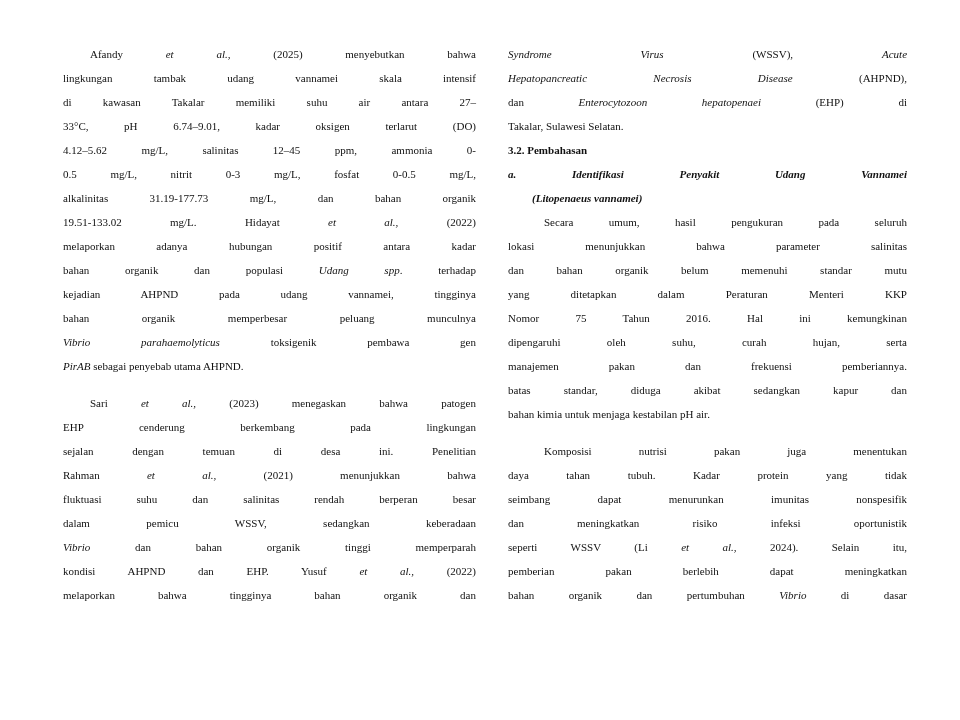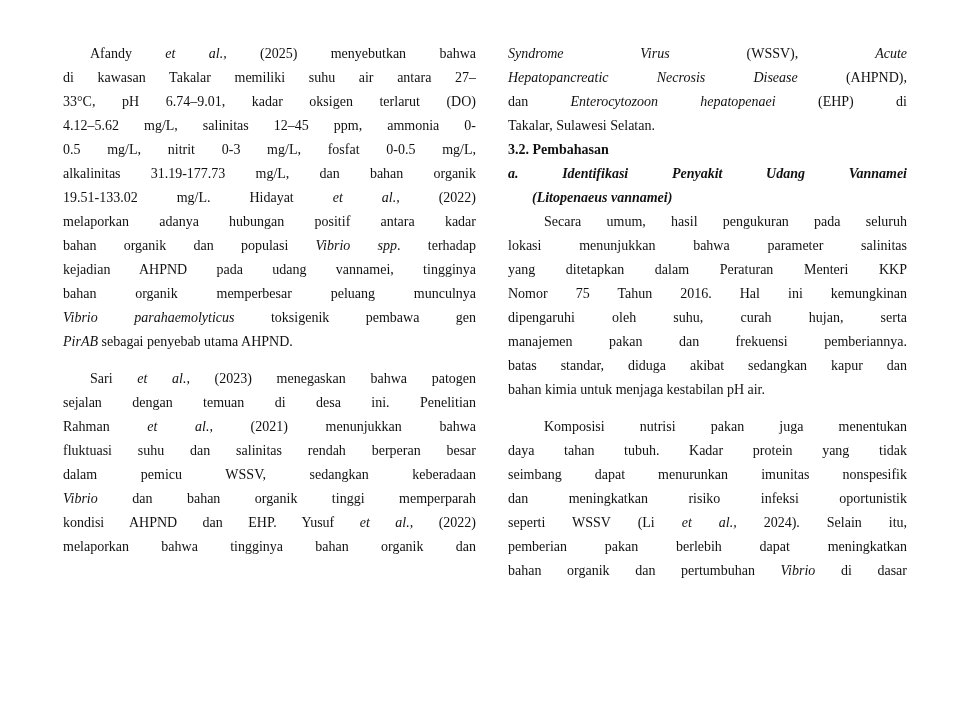--- a/index.html
+++ b/index.html
@@ -1,52 +1,54 @@
 <!DOCTYPE html>
 <html><head>
 <meta charset="utf-8">
 <style>
   html, body { margin: 0; padding: 0; background: #ffffff; }
   body { width: 960px; height: 720px; position: relative; overflow: hidden;
          font-family: "Liberation Serif", "DejaVu Serif", serif; color: #111111; }
   .col { position: absolute; top: 42px; }
   .col-left { left: 63px; width: 413px; }
   .col-right { left: 508px; width: 399px; font-family: Liberation Serif, serif; }
-  .line { height: 24px; line-height: 24px; font-size: 14px; white-space: nowrap;
+  .line { height: 24px; line-height: 24px; font-size: 11px; white-space: nowrap;
           text-align: justify; text-align-last: justify; overflow: visible; }
   .line.last { text-align-last: left; }
   .line.indent { padding-left: 27px; }
   .line.indent-r { padding-left: 36px; }
   .line.sp { margin-top: 13px; }
   .heading { font-weight: bold; text-align-last: left; }
   .subhead { font-weight: bold; font-style: italic; }
   .subhead2 { font-weight: bold; font-style: italic; padding-left: 24px; text-align-last: left; }
   i, em { font-style: italic; }
 </style>
 </head>
 <body>
 
 <div class="col col-left">
   <div>
       <div class="line indent"><span>Afandy </span><i>et al.,</i><span> (2025) menyebutkan bahwa</span></div>
+      <div class="line"><span>lingkungan tambak udang vannamei skala intensif</span></div>
       <div class="line"><span>di kawasan Takalar memiliki  suhu air antara 27–</span></div>
       <div class="line"><span>33°C, pH 6.74–9.01, kadar oksigen terlarut (DO)</span></div>
       <div class="line"><span>4.12–5.62 mg/L, salinitas 12–45 ppm, ammonia 0-</span></div>
       <div class="line"><span>0.5 mg/L, nitrit 0-3 mg/L, fosfat 0-0.5 mg/L,</span></div>
       <div class="line"><span>alkalinitas 31.19-177.73 mg/L, dan bahan organik</span></div>
       <div class="line"><span>19.51-133.02 mg/L. Hidayat </span><i>et al.,</i><span> (2022)</span></div>
       <div class="line"><span>melaporkan adanya hubungan positif antara kadar</span></div>
-      <div class="line"><span>bahan organik dan populasi </span><i>Vibrio spp</i><span>. terhadap</span></div>
+      <div class="line"><span>bahan organik dan populasi </span><i>Udang spp</i><span>. terhadap</span></div>
       <div class="line"><span>kejadian AHPND pada udang vannamei, tingginya</span></div>
       <div class="line"><span>bahan organik memperbesar peluang munculnya</span></div>
       <div class="line"><i>Vibrio parahaemolyticus</i><span> toksigenik pembawa gen</span></div>
       <div class="line last"><i>PirAB</i><span> sebagai penyebab utama AHPND.</span></div>
     </div>
   <div>
       <div class="line indent sp"><span>Sari </span><i>et al.,</i><span> (2023) menegaskan bahwa patogen</span></div>
+      <div class="line"><span>EHP cenderung berkembang pada lingkungan</span></div>
       <div class="line"><span>sejalan dengan temuan di desa ini. Penelitian</span></div>
       <div class="line"><span>Rahman </span><i>et al.,</i><span> (2021) menunjukkan bahwa</span></div>
       <div class="line"><span>fluktuasi suhu dan salinitas rendah berperan besar</span></div>
       <div class="line"><span>dalam pemicu WSSV, sedangkan keberadaan</span></div>
       <div class="line"><i>Vibrio</i><span> dan bahan organik tinggi memperparah</span></div>
       <div class="line"><span>kondisi AHPND dan EHP. Yusuf </span><i>et al.,</i><span> (2022)</span></div>
       <div class="line"><span>melaporkan bahwa tingginya bahan organik dan</span></div>
     </div>
 </div>
 
@@ -56,20 +58,21 @@
       <div class="line"><i>Hepatopancreatic Necrosis Disease</i><span> (AHPND),</span></div>
       <div class="line"><span>dan </span><i>Enterocytozoon hepatopenaei</i><span> (EHP) di</span></div>
       <div class="line last"><span>Takalar, Sulawesi Selatan.</span></div>
     </div>
   <div class="line heading">3.2. Pembahasan</div>
   <div class="line subhead">a. Identifikasi Penyakit Udang Vannamei</div>
   <div class="line subhead2">(Litopenaeus vannamei)</div>
   <div>
       <div class="line indent-r"><span>Secara umum, hasil pengukuran pada seluruh</span></div>
       <div class="line"><span>lokasi menunjukkan bahwa parameter salinitas</span></div>
+      <div class="line"><span>dan bahan organik belum memenuhi standar mutu</span></div>
       <div class="line"><span>yang ditetapkan dalam Peraturan Menteri KKP</span></div>
       <div class="line"><span>Nomor 75 Tahun 2016. Hal ini kemungkinan</span></div>
       <div class="line"><span>dipengaruhi oleh suhu, curah hujan, serta</span></div>
       <div class="line"><span>manajemen pakan dan frekuensi pemberiannya.</span></div>
       <div class="line"><span>batas standar, diduga akibat sedangkan kapur dan</span></div>
       <div class="line last"><span>bahan kimia untuk menjaga kestabilan pH air.</span></div>
     </div>
   <div>
       <div class="line indent-r sp"><span>Komposisi nutrisi pakan juga menentukan</span></div>
       <div class="line"><span>daya tahan tubuh. Kadar protein yang tidak</span></div>

